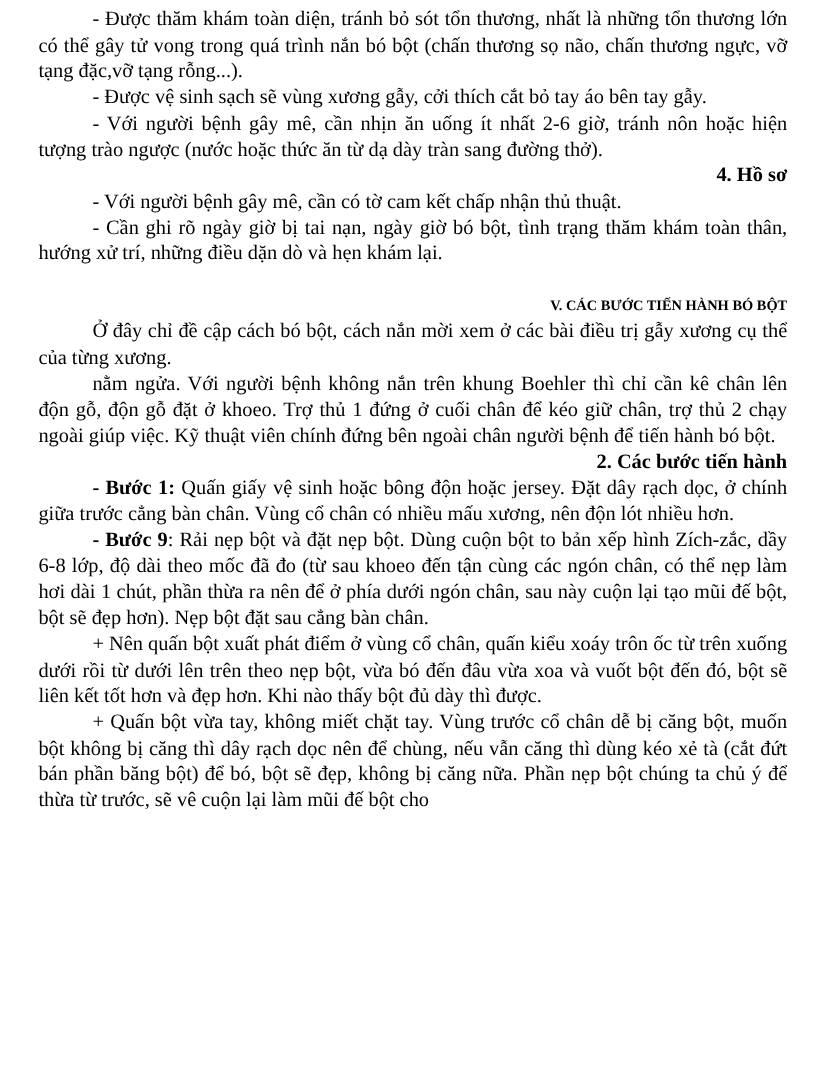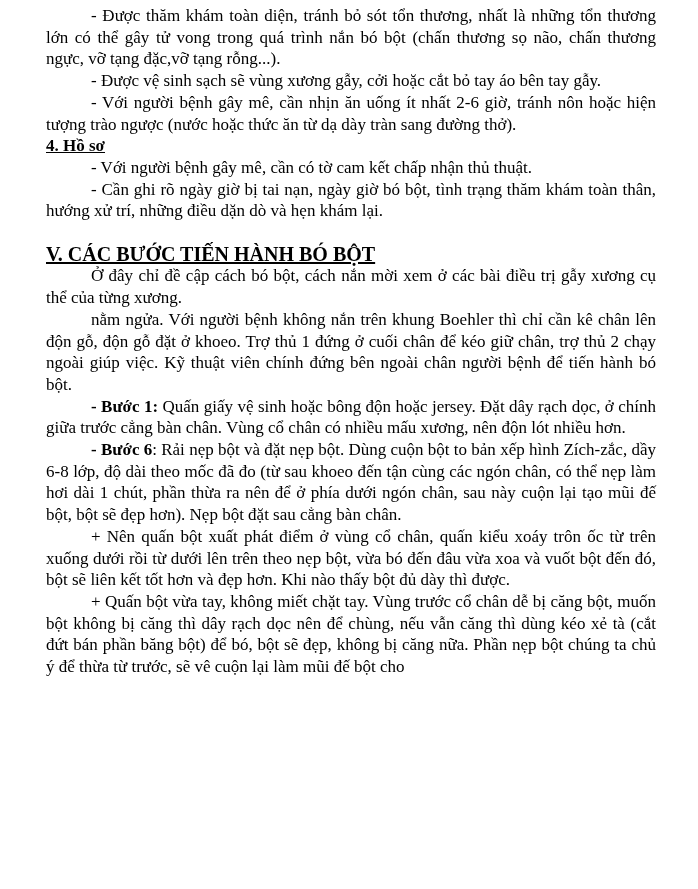--- a/index.html
+++ b/index.html
@@ -7,51 +7,51 @@
   body {
     width: 698px;
     height: 889px;
     overflow: hidden;
     font-family: "Liberation Serif", "DejaVu Serif", serif;
     color: #000000;
   }
   .page {
     width: 698px;
     height: 672px;
-    padding: 5px 42px 0 46px;
+    padding: 5px 42px 0 32px;
     background: #ffffff;
   }
   .doc p {
     font-size: 17px;
     line-height: 21.7px;
     text-align: justify;
   }
   .doc p.para { text-indent: 45px; }
   .doc p.heading {
     font-weight: bold;
     text-indent: 0;
-    text-align: left;
-    text-decoration: underline;
+    text-align: right;
   }
-  .doc p.heading.major { font-size: 20px; }
+  .doc p.heading.major { font-size: 12px; }
   .doc .space-before { margin-top: 21.7px; }
   .doc .bold { font-weight: bold; }
 </style>
 </head>
 <body>
 
 <div class="page">
   <div class="doc" id="doc">
       <p class="para"><span>- Được thăm khám toàn diện, tránh bỏ sót tổn thương, nhất là những tổn thương lớn có thể gây tử vong trong quá trình nắn bó bột (chấn thương sọ não, chấn thương ngực, vỡ tạng đặc,vỡ tạng rỗng...).</span></p>
-      <p class="para"><span>- Được vệ sinh sạch sẽ vùng xương gẫy, cởi hoặc cắt bỏ tay áo bên tay gẫy.</span></p>
+      <p class="para"><span>- Được vệ sinh sạch sẽ vùng xương gẫy, cởi thích cắt bỏ tay áo bên tay gẫy.</span></p>
       <p class="para"><span>- Với người bệnh gây mê, cần nhịn ăn uống ít nhất 2-6 giờ, tránh nôn hoặc hiện tượng trào ngược (nước hoặc thức ăn từ dạ dày tràn sang đường thở).</span></p>
       <p class="heading"><span class="bold">4. Hồ sơ</span></p>
       <p class="para"><span>- Với người bệnh gây mê, cần có tờ cam kết chấp nhận thủ thuật.</span></p>
       <p class="para"><span>- Cần ghi rõ ngày giờ bị tai nạn, ngày giờ bó bột, tình trạng thăm khám toàn thân, hướng xử trí, những điều dặn dò và hẹn khám lại.</span></p>
       <p class="heading major space-before"><span class="bold">V. CÁC BƯỚC TIẾN HÀNH BÓ BỘT</span></p>
       <p class="para"><span>Ở đây chỉ đề cập cách bó bột, cách nắn mời xem ở các bài điều trị gẫy xương cụ thể của từng xương.</span></p>
       <p class="para"><span>nằm ngửa. Với người bệnh không nắn trên khung Boehler thì chỉ cần kê chân lên độn gỗ, độn gỗ đặt ở khoeo. Trợ thủ 1 đứng ở cuối chân để kéo giữ chân, trợ thủ 2 chạy ngoài giúp việc. Kỹ thuật viên chính đứng bên ngoài chân người bệnh để tiến hành bó bột.</span></p>
+      <p class="heading"><span class="bold">2. Các bước tiến hành</span></p>
       <p class="para"><span class="bold">- Bước 1:</span><span> Quấn giấy vệ sinh hoặc bông độn hoặc jersey. Đặt dây rạch dọc, ở chính giữa trước cẳng bàn chân. Vùng cổ chân có nhiều mấu xương, nên độn lót nhiều hơn.</span></p>
-      <p class="para"><span class="bold">- Bước 6</span><span>: Rải nẹp bột và đặt nẹp bột. Dùng cuộn bột to bản xếp hình Zích-zắc, dầy 6-8 lớp, độ dài theo mốc đã đo (từ sau khoeo đến tận cùng các ngón chân, có thể nẹp làm hơi dài 1 chút, phần thừa ra nên để ở phía dưới ngón chân, sau này cuộn lại tạo mũi đế bột, bột sẽ đẹp hơn). Nẹp bột đặt sau cẳng bàn chân.</span></p>
+      <p class="para"><span class="bold">- Bước 9</span><span>: Rải nẹp bột và đặt nẹp bột. Dùng cuộn bột to bản xếp hình Zích-zắc, dầy 6-8 lớp, độ dài theo mốc đã đo (từ sau khoeo đến tận cùng các ngón chân, có thể nẹp làm hơi dài 1 chút, phần thừa ra nên để ở phía dưới ngón chân, sau này cuộn lại tạo mũi đế bột, bột sẽ đẹp hơn). Nẹp bột đặt sau cẳng bàn chân.</span></p>
       <p class="para"><span>+ Nên quấn bột xuất phát điểm ở vùng cổ chân, quấn kiểu xoáy trôn ốc từ trên xuống dưới rồi từ dưới lên trên theo nẹp bột, vừa bó đến đâu vừa xoa và vuốt bột đến đó, bột sẽ liên kết tốt hơn và đẹp hơn. Khi nào thấy bột đủ dày thì được.</span></p>
       <p class="para"><span>+ Quấn bột vừa tay, không miết chặt tay. Vùng trước cổ chân dễ bị căng bột, muốn bột không bị căng thì dây rạch dọc nên để chùng, nếu vẫn căng thì dùng kéo xẻ tà (cắt đứt bán phần băng bột) để bó, bột sẽ đẹp, không bị căng nữa. Phần nẹp bột chúng ta chủ ý để thừa từ trước, sẽ vê cuộn lại làm mũi đế bột cho</span></p>
     </div>
 </div>
 
 </body></html>

